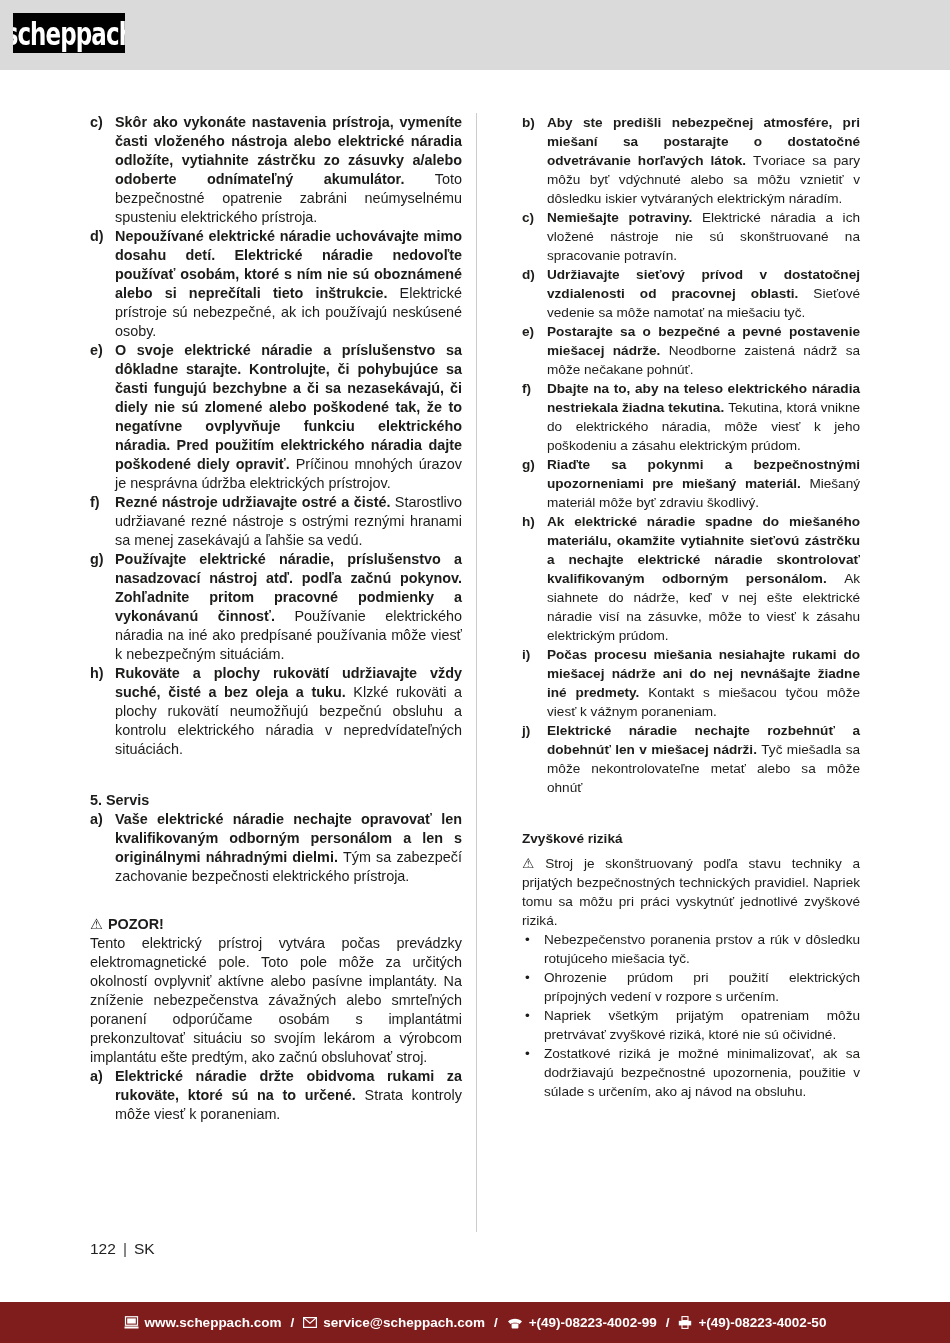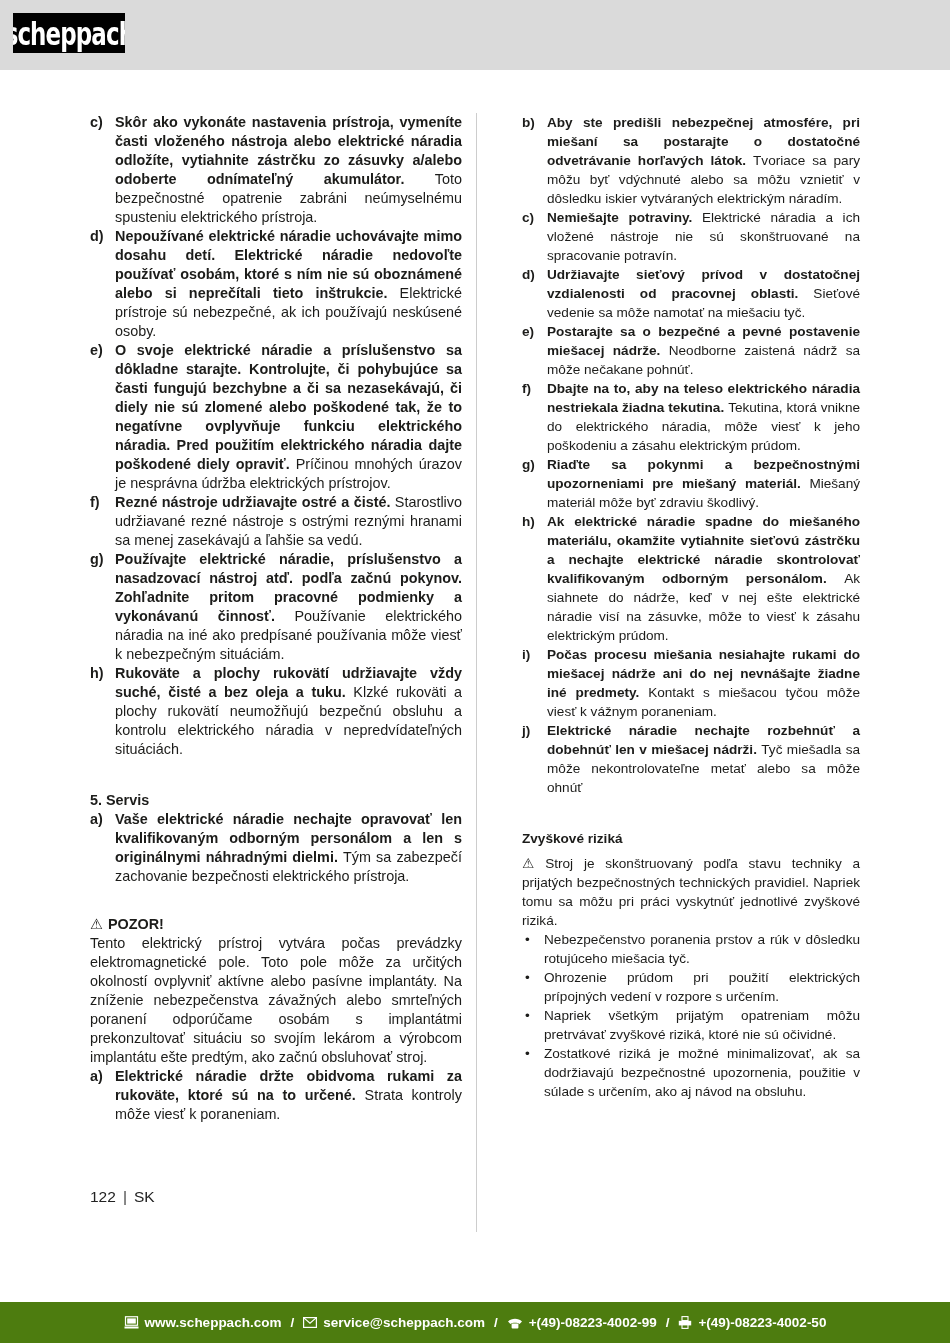--- a/index.html
+++ b/index.html
@@ -30,25 +30,25 @@
   .heading{font-weight:bold;margin-top:32px;}
   .warn-heading{font-weight:bold;margin-top:29px;}
   .warn-heading .tri{font-weight:normal;margin-right:5px;}
   .para{text-align:justify;}
   .warn-para{text-align:justify;margin-top:6px;}
   .warn-para .tri{margin-right:4px;}
   .bullet{display:flex;}
   .bullet .dot{flex:0 0 19px;padding-left:3px;}
   .bullet .btxt{flex:1;text-align:justify;}
   
-  .pagenum{position:absolute;left:90px;top:1188px;font-size:15.5px;color:#222;}
+  .pagenum{position:absolute;left:90px;top:1240px;font-size:15.5px;color:#222;}
   .pagenum .sep{margin:0 7px;color:#444;}
   
   .footer-bar{
-    position:absolute;left:0;bottom:0;width:950px;height:41px;background:#4d7c0f;color:#fff;
+    position:absolute;left:0;bottom:0;width:950px;height:41px;background:#7f1d1d;color:#fff;
     display:flex;align-items:center;justify-content:center;gap:7px;
     font-size:13.5px;font-weight:bold;
   }
   .footer-bar svg{display:block;}
   .fseg{display:flex;align-items:center;gap:6px;}
   .fslash{margin:0 2px;}
 </style>
 </head>
 <body>
 

